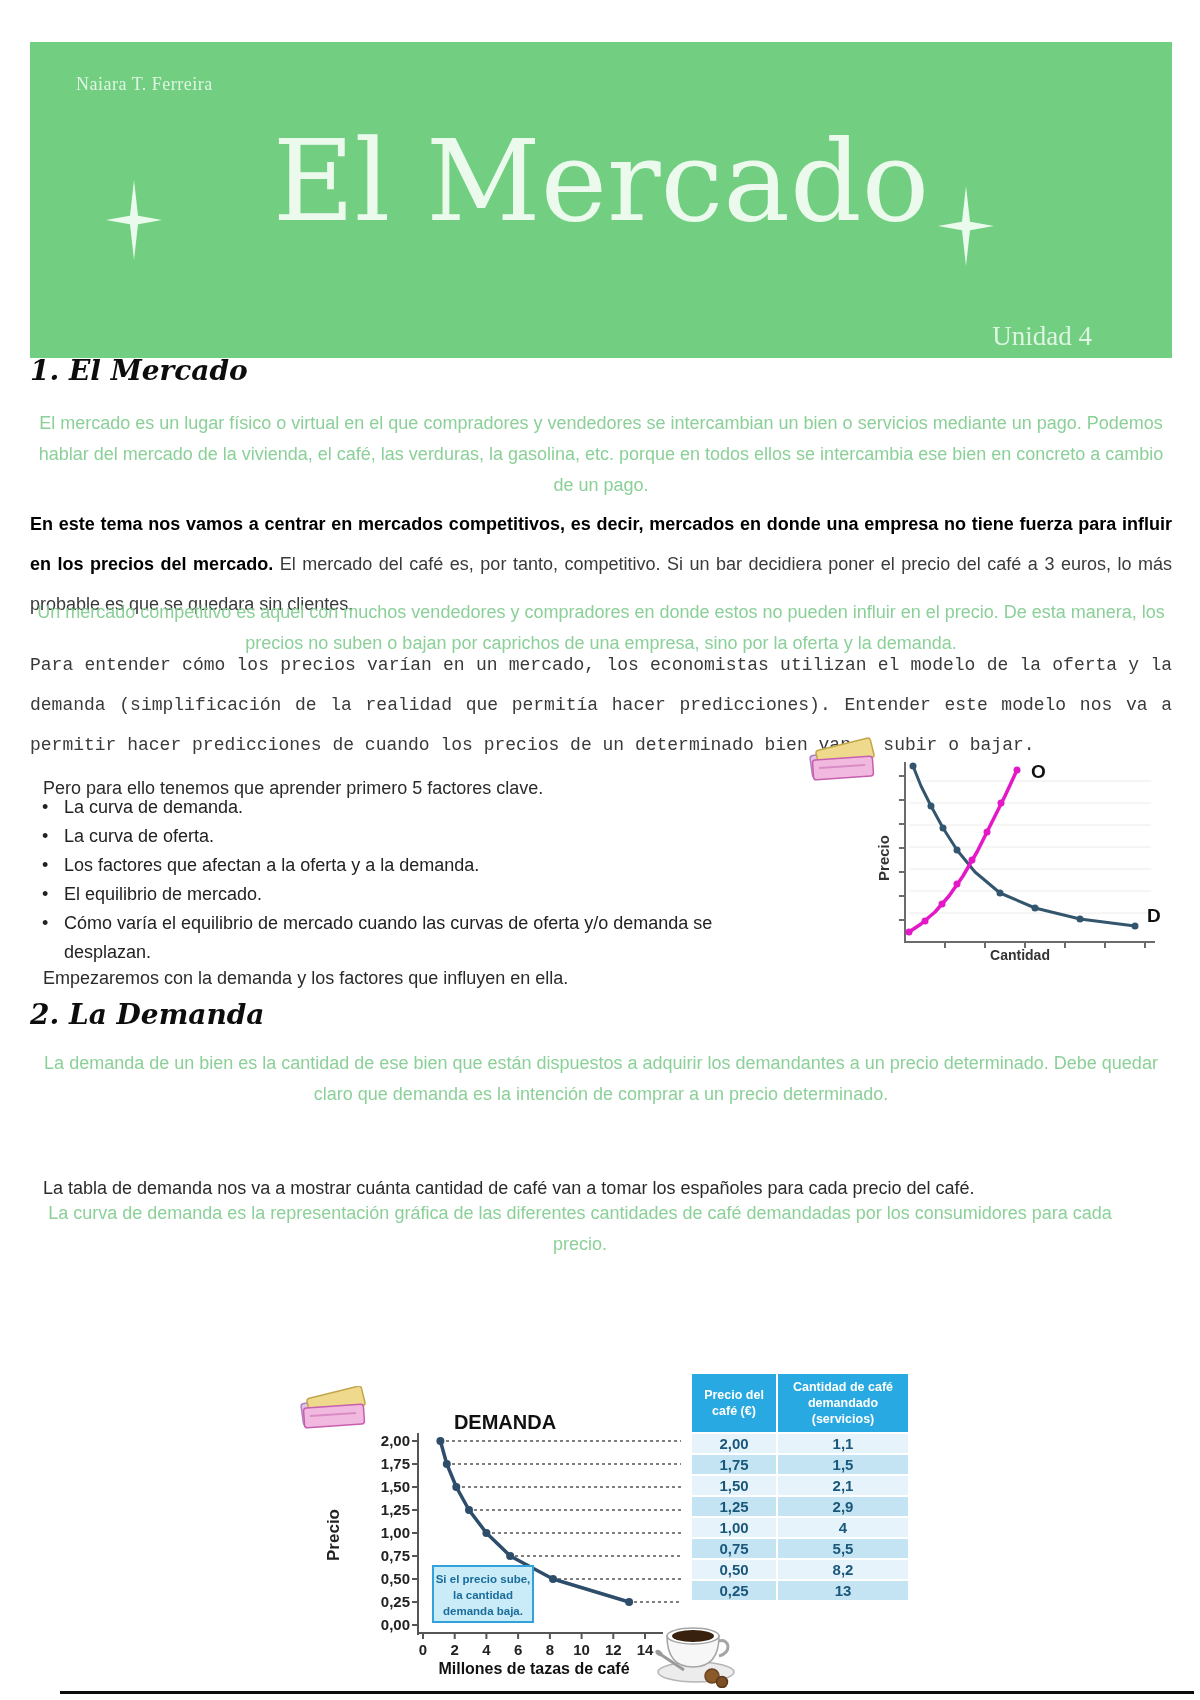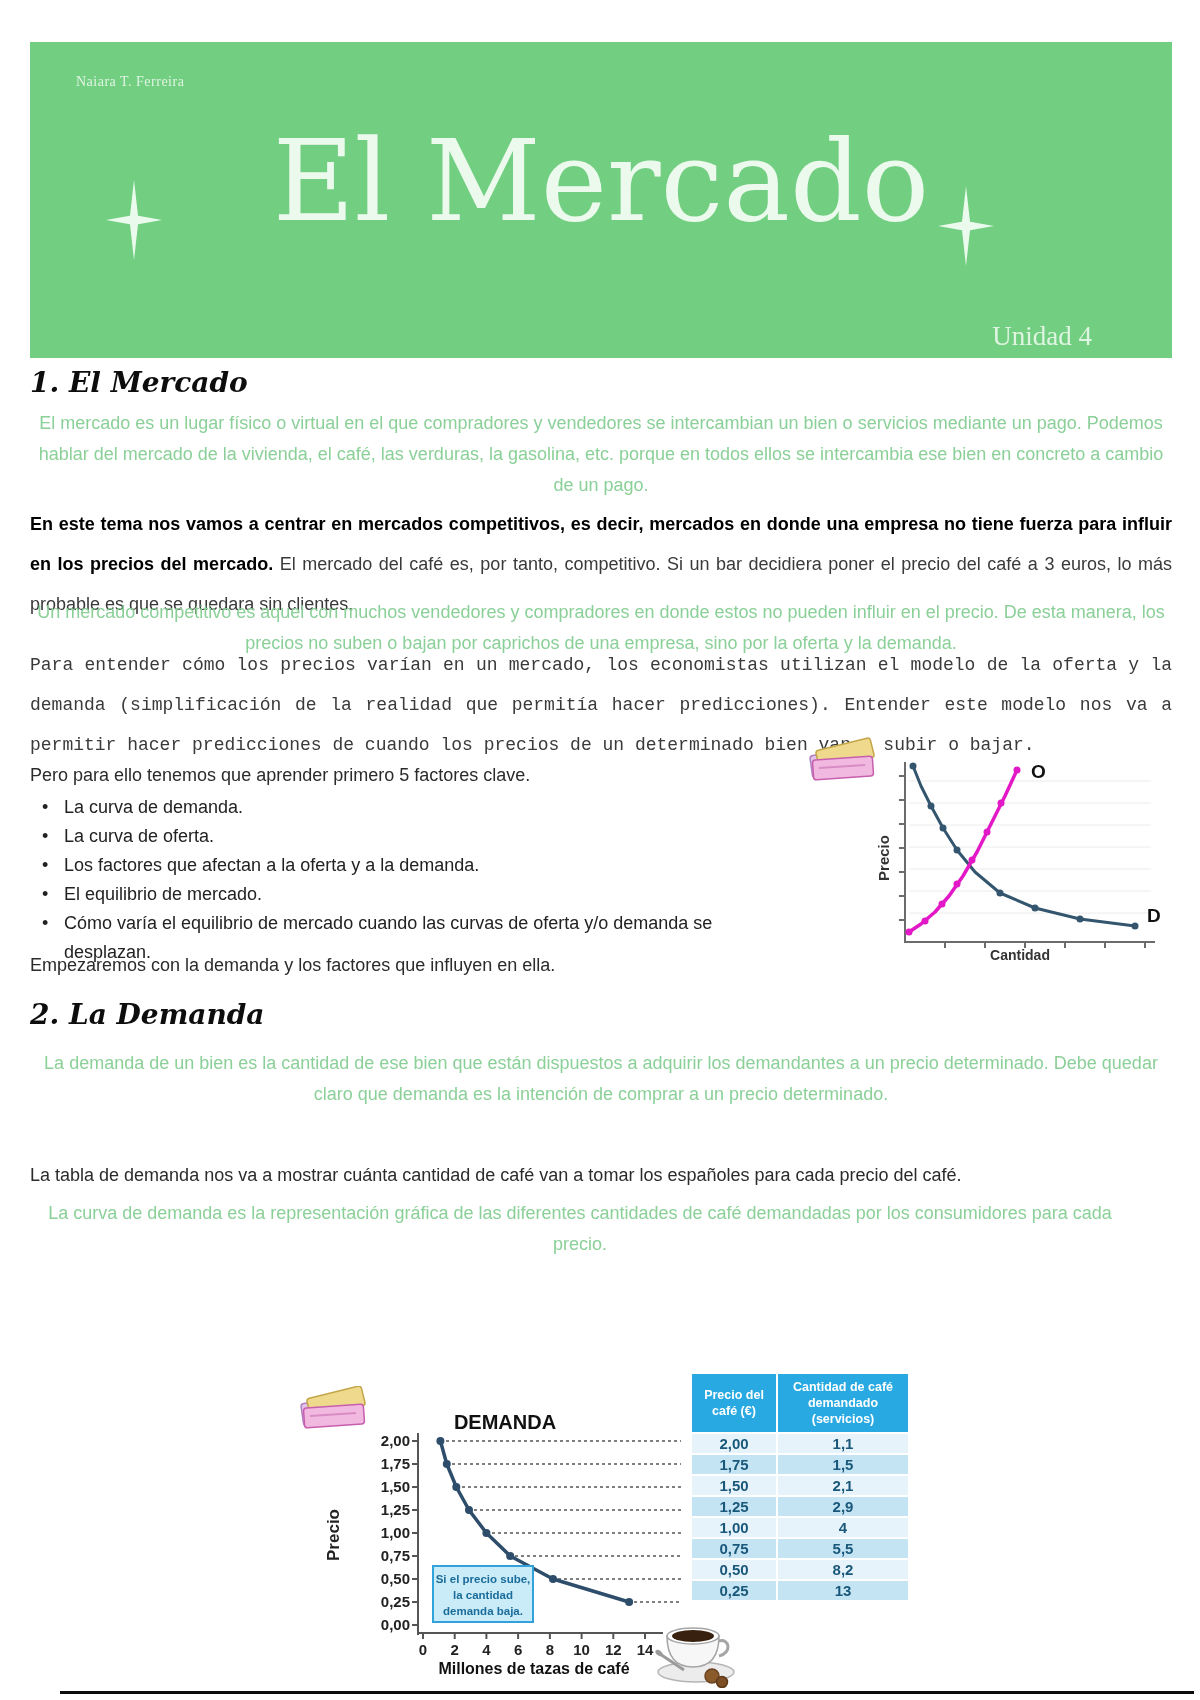--- a/index.html
+++ b/index.html
@@ -2,37 +2,37 @@
 <html><head>
 <meta charset="utf-8">
 <style>
   html,body{margin:0;padding:0;background:#ffffff;}
   .page{position:relative;width:1200px;height:1700px;background:#ffffff;overflow:hidden;
         font-family:"Liberation Sans",sans-serif;color:#222;}
 
   
   .banner{position:absolute;left:30px;top:42px;width:1142px;height:316px;background:#72ce81;}
   .banner .author{position:absolute;left:46px;top:32px;font-family:"Liberation Serif",serif;
-        font-size:14px;color:#dff5e2;letter-spacing:.5px;}
+        font-size:18px;color:#dff5e2;letter-spacing:.5px;}
   .banner .big-title{position:absolute;left:0;right:0;top:78px;text-align:center;
         font-family:"DejaVu Serif",serif;font-weight:400;font-size:112px;color:#ecfaee;line-height:1.1;}
   .banner .unit{position:absolute;right:80px;bottom:6px;font-family:"Liberation Serif",serif;
         font-size:27px;color:#dff5e2;}
   .sparkle{position:absolute;width:60px;height:80px;}
   .sparkle.left{left:74px;top:138px;}
   .sparkle.right{left:906px;top:144px;}
 
   
   .blk{position:absolute;left:30px;width:1142px;}
   h2.sec{margin:0;font-family:"DejaVu Serif",serif;font-style:italic;font-weight:bold;
         font-size:28px;color:#0d0d0d;}
   .green-para{color:#8bd098;text-align:center;font-size:18px;line-height:31px;margin:0;}
   .body-para{color:#3a3a3a;text-align:justify;font-size:18px;line-height:40px;margin:0;}
   .body-para .lead-bold{font-weight:bold;color:#000;}
-  .plain{color:#2b2b2b;font-size:18px;line-height:31px;margin:0;}
+  .plain{color:#2b2b2b;font-size:18px;line-height:31px;margin:13px;}
 
   .factors-list{list-style:none;margin:0;padding:0;max-width:760px;}
   .factors-list li{position:relative;padding-left:34px;font-size:18px;line-height:29px;color:#222;}
   .factors-list li::before{content:"•";position:absolute;left:12px;color:#222;}
 
   .script-line{font-family:"DejaVu Serif",serif;font-style:italic;font-size:23px;color:#1a1a1a;
         margin-left:28px;}
 
   
   .mini-chart{position:absolute;left:795px;top:736px;width:380px;height:228px;}
@@ -69,21 +69,21 @@
       <polygon points="2,40 30,35 58,40 30,45" fill="#eafaec"></polygon>
     </svg>
     <div class="big-title">El Mercado</div>
     <svg class="sparkle right" viewBox="0 0 60 80">
       <polygon points="30,0 34.5,40 30,80 25.5,40" fill="#eafaec"></polygon>
       <polygon points="2,40 30,35 58,40 30,45" fill="#eafaec"></polygon>
     </svg>
     <div class="unit">Unidad 4</div>
   </div>
 
-  <div class="blk" style="top:366px;">
+  <div class="blk" style="top:354px;">
     <h2 class="sec">1. El Mercado</h2>
   </div>
 
   <p class="blk green-para" style="top:408px;">El mercado es un lugar físico o virtual en el que compradores y vendedores se intercambian un bien o servicios mediante un pago. Podemos hablar del mercado de la vivienda, el café, las verduras, la gasolina, etc. porque en todos ellos se intercambia ese bien en concreto a cambio de un pago.</p>
 
   <p class="blk body-para" style="top:504px;"><span class="lead-bold">En este tema nos vamos a centrar en mercados competitivos, es decir, mercados en donde una empresa no tiene fuerza para influir en los precios del mercado.</span><span> El mercado del café es, por tanto, competitivo. Si un bar decidiera poner el precio del café a 3 euros, lo más probable es que se quedara sin clientes.</span></p>
 
   <p class="blk green-para" style="top:597px;">Un mercado competitivo es aquel con muchos vendedores y compradores en donde estos no pueden influir en el precio. De esta manera, los precios no suben o bajan por caprichos de una empresa, sino por la oferta y la demanda.</p>
 
   <p class="blk body-para" style="top:645px;font-family:Liberation Mono, monospace;">Para entender cómo los precios varían en un mercado, los economistas utilizan el modelo de la oferta y la demanda (simplificación de la realidad que permitía hacer predicciones). Entender este modelo nos va a permitir hacer predicciones de cuando los precios de un determinado bien van a subir o bajar.</p>

